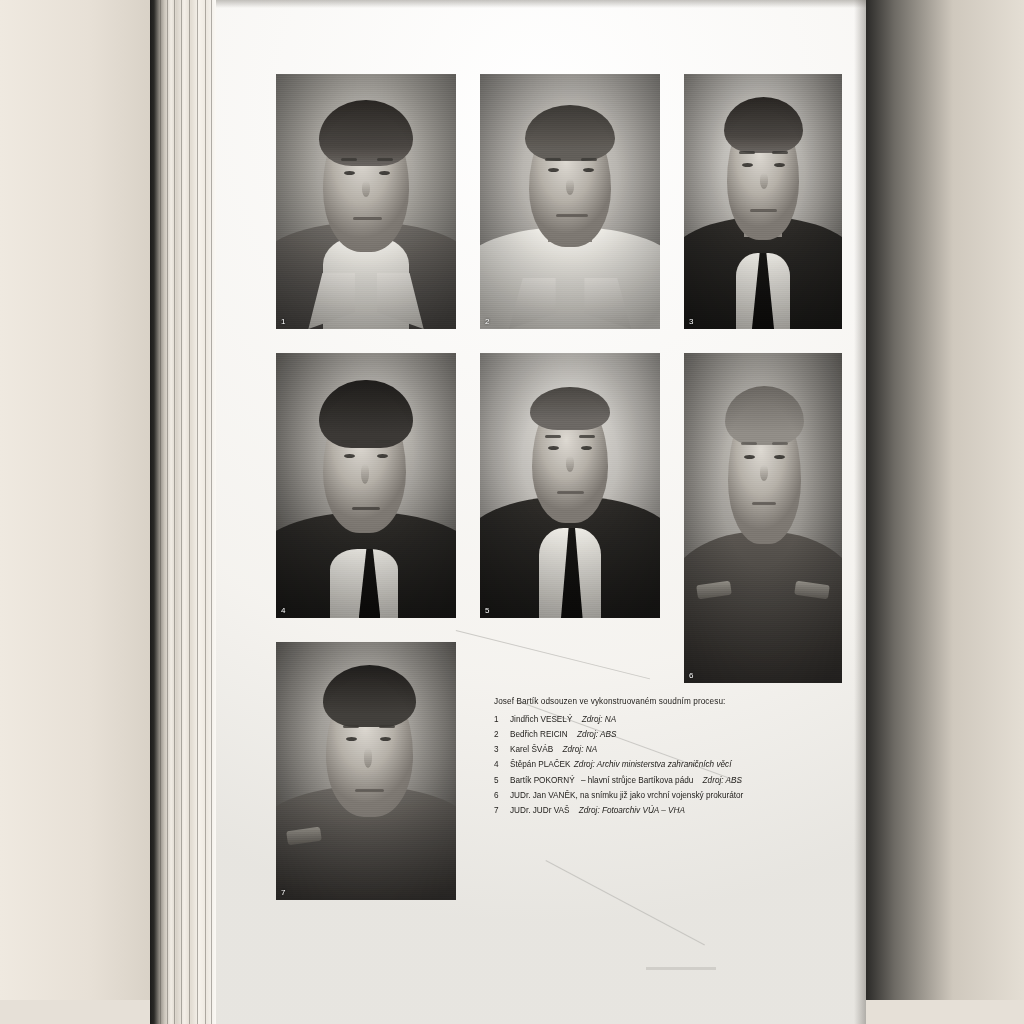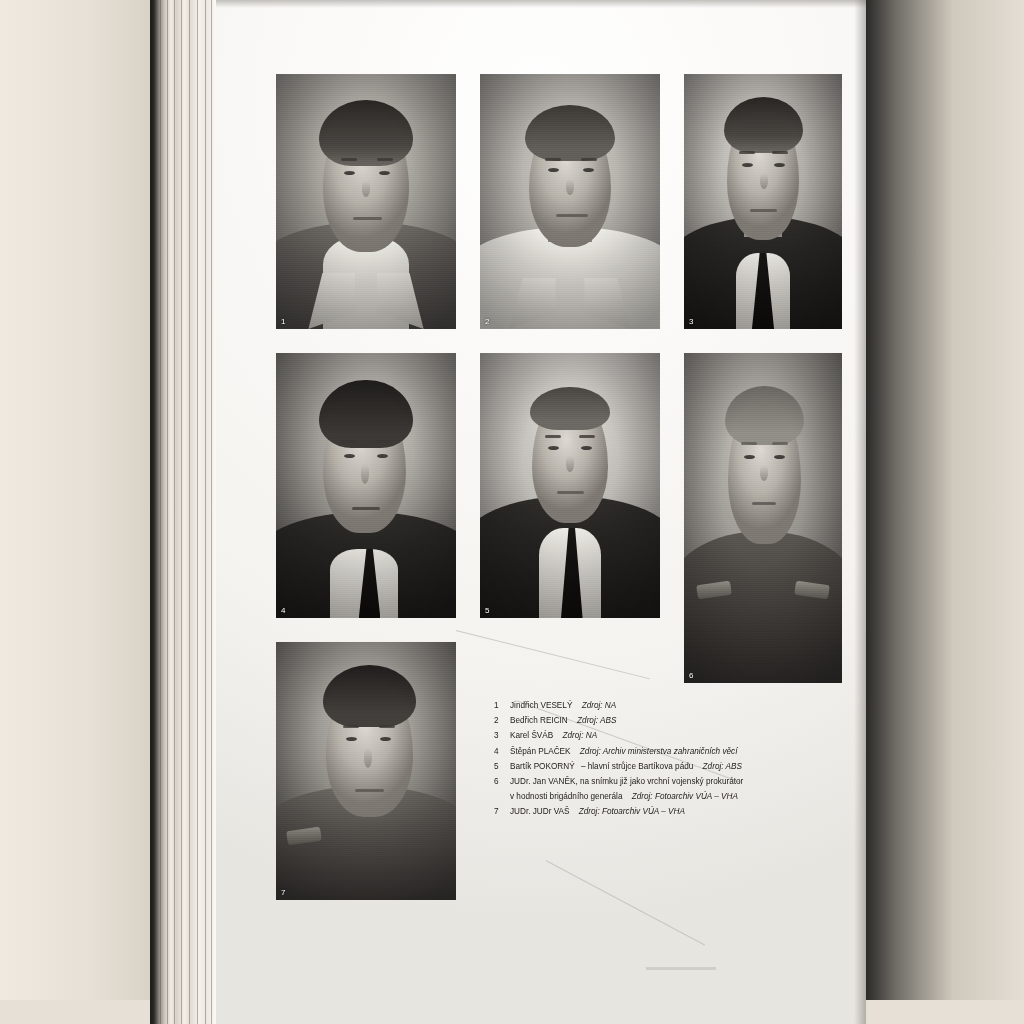--- a/index.html
+++ b/index.html
@@ -423,20 +423,21 @@
           <div class="mouth" style="left:44%;top:57%;width:16%;"></div>
           <div class="vig"></div>
             <div class="grain"></div>
         </div>
         <span class="num">7</span>
       </div>
 
     </div>
 
     <div class="caption">
+      <p class="intro" style="margin-top:-4px;">Josef Bartík odsouzen ve vykonstruovaném soudním procesu:</p>
 
       <ul class="cap-list">
         <li>
           <span class="idx">1</span>
           <span class="txt">
             <span>Jindřich VESELÝ</span>
             <span class="it" style="margin-left:7px;">Zdroj: NA</span>
           </span>
         </li>
         <li>
@@ -450,45 +451,38 @@
           <span class="idx">3</span>
           <span class="txt">
             <span>Karel ŠVÁB</span>
             <span class="it" style="margin-left:7px;">Zdroj: NA</span>
           </span>
         </li>
         <li>
           <span class="idx">4</span>
           <span class="txt">
             <span>Štěpán PLAČEK</span>
-            <span class="it" style="margin-left:7px;">Zdroj: Archiv ministerstva zahraničních věcí</span>
+            <span class="it" style="margin-left:1px;">Zdroj: Archiv ministerstva zahraničních věcí</span>
           </span>
         </li>
         <li>
           <span class="idx">5</span>
           <span class="txt">
             <span>Bartík POKORNÝ</span>
             <span style="margin-left:4px;">– hlavní strůjce Bartíkova pádu</span>
             <span class="it" style="margin-left:7px;">Zdroj: ABS</span>
           </span>
         </li>
         <li>
           <span class="idx">6</span>
           <span class="txt">
             <span>JUDr. Jan VANĚK</span><span>, na snímku již jako vrchní vojenský prokurátor</span>
           </span>
         </li>
         <li>
-          <span class="idx"></span>
-          <span class="txt">
-            <span>v hodnosti brigádního generála</span>
-            <span class="it" style="margin-left:7px;">Zdroj: Fotoarchiv VÚA – VHA</span>
-          </span>
-        </li>
-        <li>
           <span class="idx">7</span>
           <span class="txt">
             <span>JUDr. JUDr VAŠ</span>
             <span class="it" style="margin-left:7px;">Zdroj: Fotoarchiv VÚA – VHA</span>
           </span>
         </li>
       </ul>
     </div>
 
   </div>

